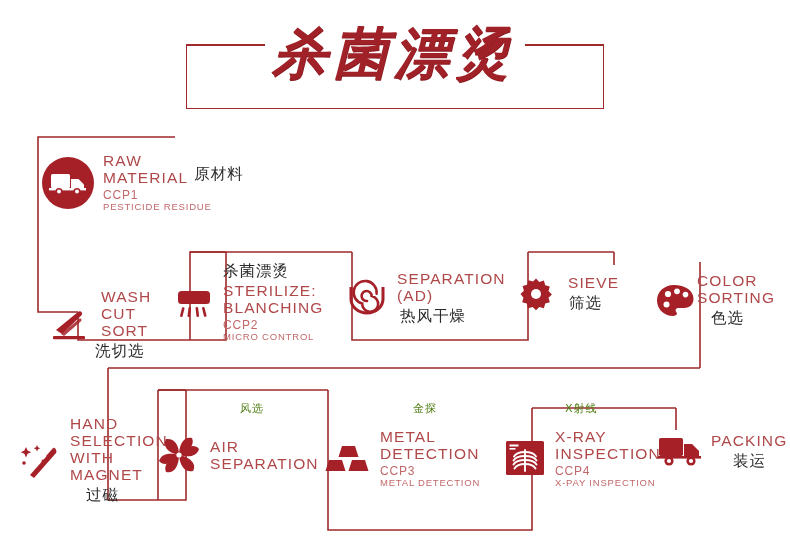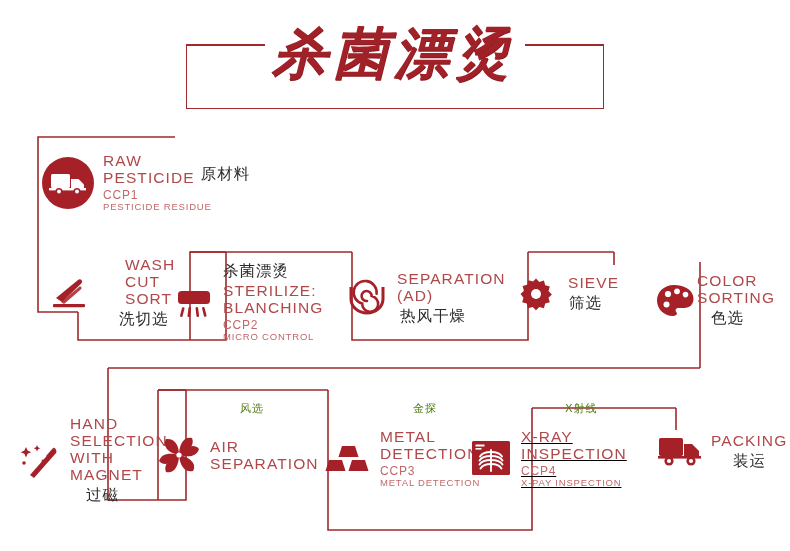--- a/index.html
+++ b/index.html
@@ -124,29 +124,29 @@
         </g>
         <g fill="#ffffff">
           <circle cx="19" cy="36.5" r="2"></circle>
           <circle cx="37" cy="36.5" r="2"></circle>
         </g>
       </svg>
     </div>
     <div class="txt">
       <div style="display:flex;align-items:flex-end;">
         <div class="en">RAW
-PESTICIDE</div>
+MATERIAL</div>
         <div class="cn-in" style="margin-left:6px;padding-bottom:1px;">原材料</div>
       </div>
       <div class="ccp">CCP1</div>
       <div class="ccp2">PESTICIDE RESIDUE</div>
     </div>
   </div>
 
-  <div class="step" style="left:48px;top:256px;gap:24px;">
+  <div class="step" style="left:48px;top:288px;">
     <div class="ico">
       <svg width="46" height="44" viewBox="0 0 46 44">
         <g fill="#a62028">
           <path d="M8 27 L30 9 c2.6-2.1 5.6 1.4 3.3 3.6 L14 31 Z"></path>
           <path d="M13 31 l18-15 c1.8-1.5 3.6 0.8 2 2.3 L16 33 Z" opacity="0.85"></path>
           <rect x="5" y="33" width="32" height="3.2" rx="1"></rect>
         </g>
       </svg>
     </div>
     <div class="txt">
@@ -282,21 +282,21 @@
     </div>
     <div class="txt" style="">
       <div class="en">METAL
 DETECTION</div>
       <div class="ccp">CCP3</div>
       <div class="ccp2">METAL DETECTION</div>
     </div>
   </div>
 
   <div class="lbl-above" style="left:565px;top:401px;">X射线</div>
-  <div class="step" style="left:469px;top:428px;text-decoration:underline;">
+  <div class="step" style="left:503px;top:428px;">
     <div class="ico">
       <svg width="44" height="44" viewBox="0 0 44 44">
         <rect x="3" y="4" width="38" height="34" rx="1.5" fill="#a62028"></rect>
         <g fill="#ffffff">
           <rect x="6.5" y="7.5" width="9" height="2"></rect>
           <rect x="6.5" y="11" width="6" height="1.6"></rect>
         </g>
         <g fill="none" stroke="#ffffff" stroke-width="1.9" stroke-linecap="round">
           <path d="M22 13 V34"></path>
           <path d="M22 15 C16 15 12.5 17 11 19.5"></path>

